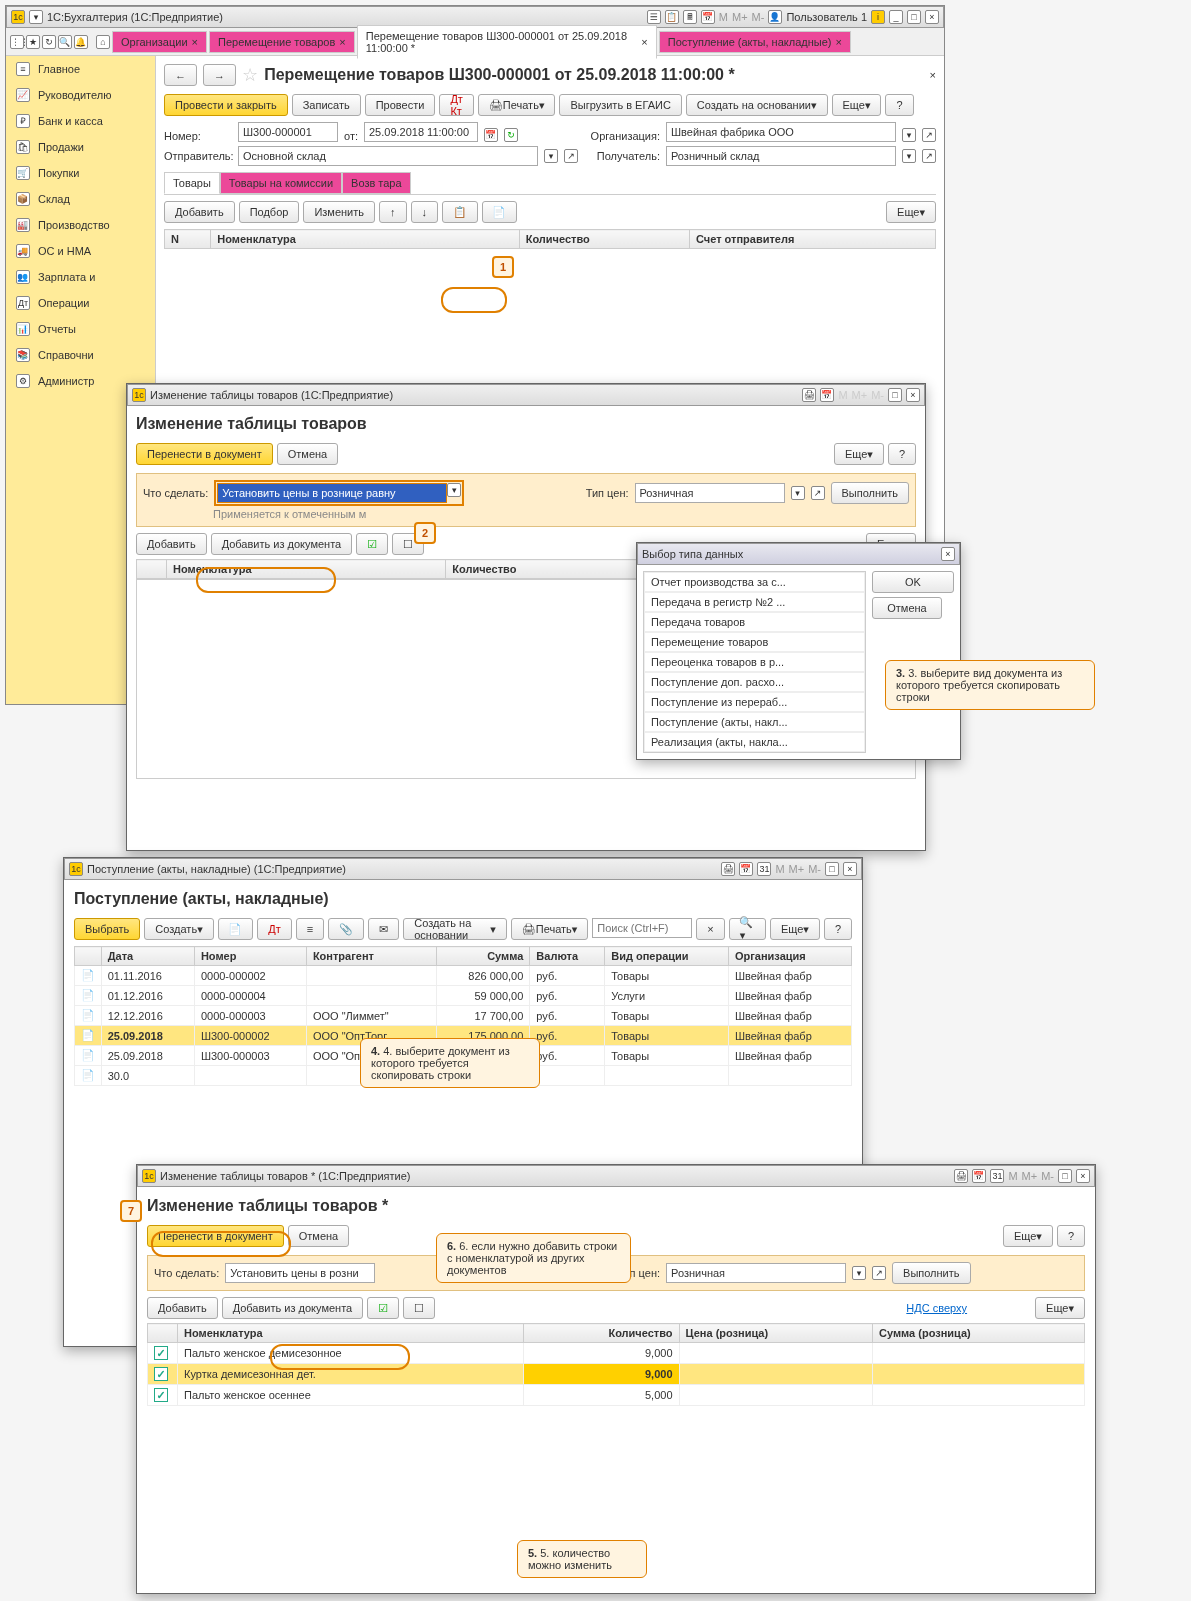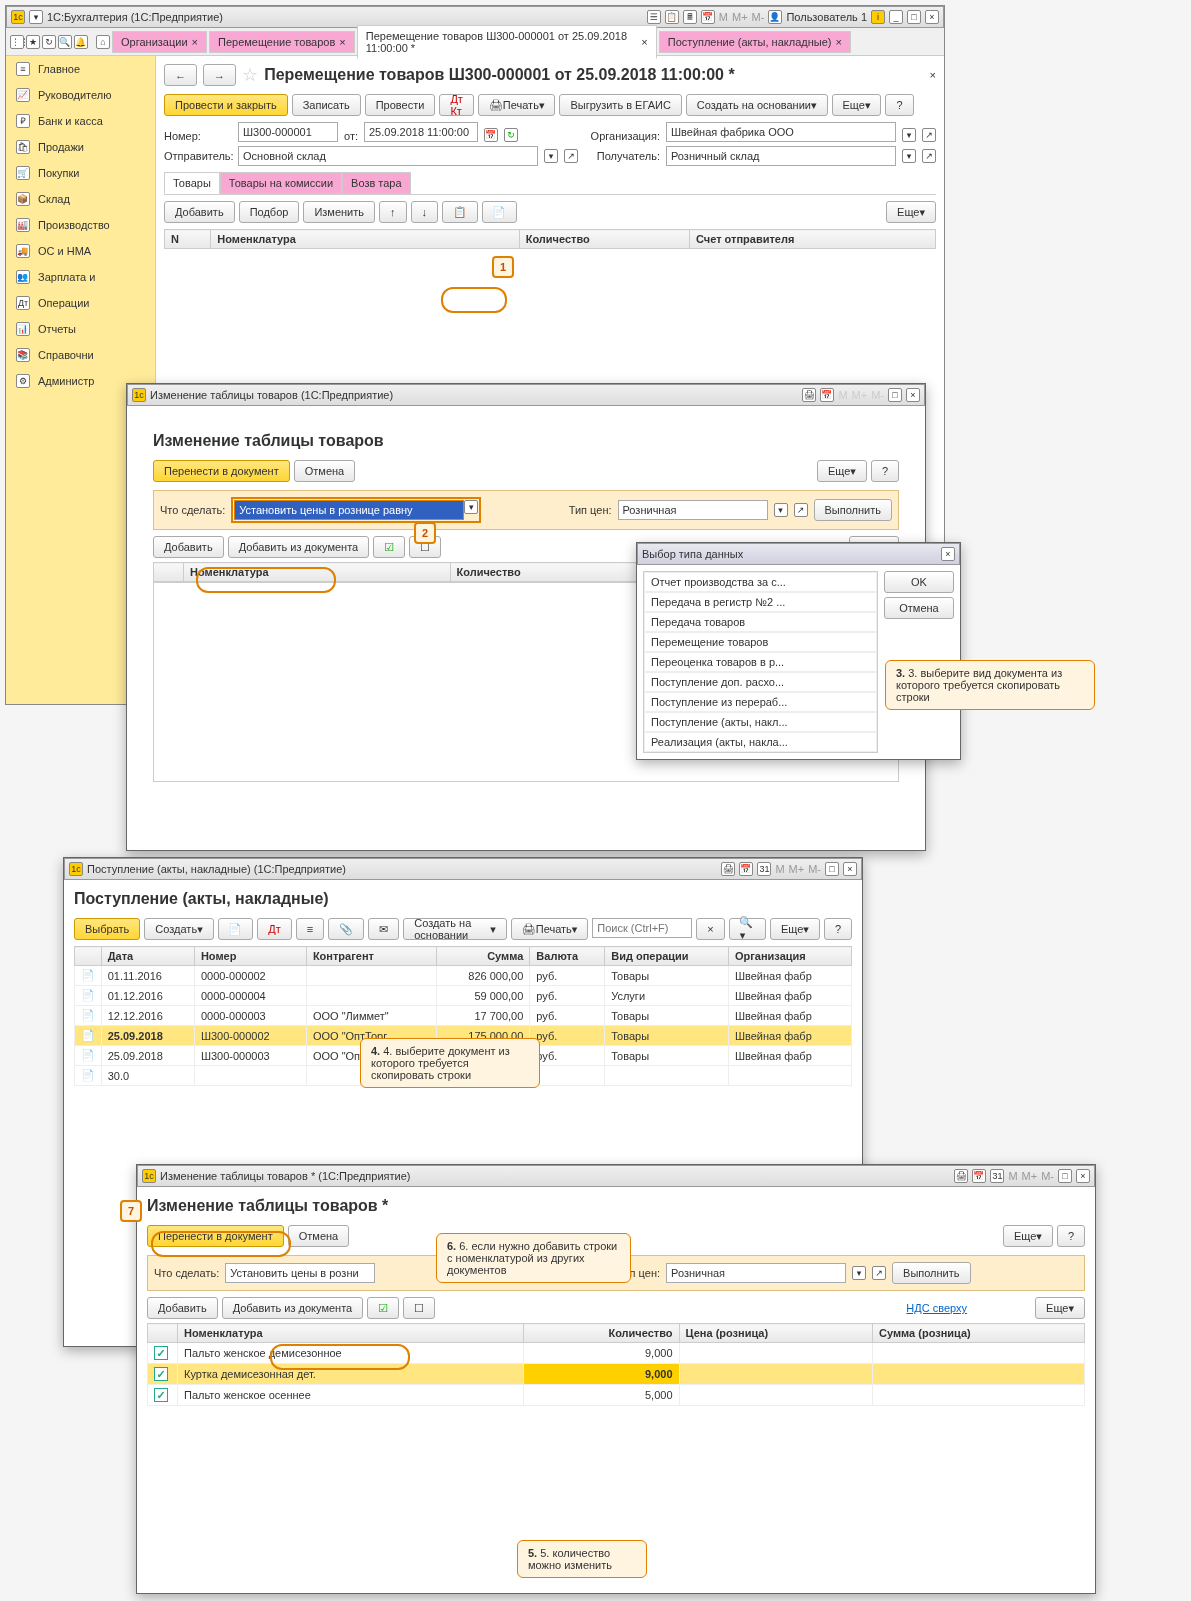--- a/index.html
+++ b/index.html
@@ -2,21 +2,21 @@
 <html><head>
 <meta charset="utf-8">
 <style>
 *{box-sizing:border-box;margin:0;padding:0;font-family:Arial,sans-serif;font-size:11px;color:#333}
 body{background:#f5f5f5;width:1191px;height:1601px;position:relative;overflow:hidden}
 .btn{display:inline-flex;align-items:center;justify-content:center;border:1px solid #aaa;background:linear-gradient(#fff,#e8e8e8);padding:3px 10px;border-radius:3px;cursor:pointer;height:22px}
 .btn-y{background:linear-gradient(#ffe680,#ffd633);border-color:#cc9900;font-weight:normal}
 .inp{border:1px solid #aaa;background:#fff;padding:2px 4px;height:20px}
 .titlebar{height:22px;background:linear-gradient(#f0f0f0,#ddd);border:1px solid #999;display:flex;align-items:center;padding:0 4px;gap:4px}
 .ico{display:inline-block;width:14px;height:14px;border:1px solid #888;border-radius:2px;background:#fff;font-size:9px;text-align:center;line-height:12px}
-.tab{display:inline-flex;align-items:center;padding:4px 8px;border:1px solid #ccc;background:#f9a8d4;gap:4px}
+.tab{display:inline-flex;align-items:center;padding:4px 8px;border:1px solid #ccc;background:#ec4899;gap:4px}
 .tab.act{background:#fff;border-bottom-color:#fff}
 .callout{position:absolute;background:#fff4e0;border:1px solid #e08000;border-radius:6px;padding:6px 10px;font-size:11px;color:#c05000;z-index:100}
 .numb{position:absolute;width:22px;height:22px;border:2px solid #e08000;border-radius:4px;background:#fff4e0;color:#c05000;font-weight:bold;text-align:center;line-height:18px;z-index:101}
 .ring{position:absolute;border:2px solid #e08000;border-radius:12px;z-index:99;pointer-events:none}
 .th{background:linear-gradient(#f8f8f8,#e8e8e8);border:1px solid #ccc;padding:3px 6px;text-align:left}
 .td{border:1px solid #eee;padding:3px 6px;background:#fff}
 .row-sel{background:#ffe680!important}
 .side-item{display:flex;align-items:center;gap:8px;padding:6px 10px;cursor:pointer}
 .chk{display:inline-block;width:14px;height:14px;border:1px solid #2a8;background:#fff;text-align:center;line-height:12px;color:#2a8;font-weight:bold}
 </style>
@@ -207,21 +207,21 @@
       <span>Изменение таблицы товаров  (1С:Предприятие)</span>
       <span style="flex:1"></span>
     <span class="ico">🖨</span>
       <span class="ico">📅</span>
     <span style="color:#ccc">M</span>
       <span style="color:#ccc">M+</span>
       <span style="color:#ccc">M-</span>
     <span class="ico">□</span>
       <span class="ico">×</span>
   </div>
-  <div style="padding:26px">
+  <div style="padding:9px">
     <div style="font-size:16px;font-weight:bold;margin-bottom:10px">Изменение таблицы товаров</div>
     <div style="display:flex;gap:4px;margin-bottom:8px">
       <span class="btn btn-y">Перенести в документ</span>
       <span class="btn">Отмена</span>
       <span style="flex:1"></span>
       <span class="btn"><span>Еще</span> ▾</span>
       <span class="btn">?</span>
     </div>
     <div style="background:#ffeecc;padding:6px;border:1px solid #e0c080;margin-bottom:6px">
       <div style="display:flex;gap:6px;align-items:center">
@@ -230,20 +230,21 @@
             <input class="inp" style="width: 230px; background: rgb(48, 96, 192); color: rgb(255, 255, 255); border-color: rgb(224, 128, 0);" value="Установить цены в рознице равну">
             <span class="ico">▾</span>
           </span>
         <span style="flex:1"></span>
         <span>Тип цен:</span>
         <input class="inp" style="width: 150px;" value="Розничная">
         <span class="ico">▾</span>
           <span class="ico">↗</span>
         <span class="btn">Выполнить</span>
       </div>
+      <div style="color:#888;margin-left:70px;margin-top:2px">Применяется к отмеченным          м</div>
     </div>
     <div style="display:flex;gap:4px;margin-bottom:4px">
       <span class="btn">Добавить</span>
       <span class="btn">Добавить из документа</span>
       <span class="btn" style="color:#0a0">☑</span>
       <span class="btn">☐</span>
       <span style="flex:1"></span>
       <span class="btn"><span>Еще</span> ▾</span>
     </div>
     <table style="width:100%;border-collapse:collapse">
@@ -275,21 +276,21 @@
       <div class="td">Передача в регистр №2 ...</div>
       <div class="td">Передача товаров</div>
       <div class="td">Перемещение товаров</div>
       <div class="td">Переоценка товаров в р...</div>
       <div class="td">Поступление доп. расхо...</div>
       <div class="td">Поступление из перераб...</div>
       <div class="td">Поступление (акты, накл...</div>
       <div class="td">Реализация (акты, накла...</div>
     </div>
     <div style="display:flex;flex-direction:column;gap:4px">
-      <span class="btn" style="width:70px">OK</span>
+      <span class="btn" style="width:82px">OK</span>
       <span class="btn" style="width:70px">Отмена</span>
     </div>
   </div>
 </div>
 <div class="callout" style="left:885px;top:660px;width:210px"><b>3.</b> <span>3. выберите вид документа из которого требуется скопировать строки</span></div>
 
 <div style="position:absolute;left:63px;top:857px;width:800px;height:490px;border:1px solid #666;background:#fff;box-shadow:0 4px 12px rgba(0,0,0,.3)">
   <div class="titlebar">
       <span class="ico" style="background:#ffcc00">1c</span>
       <span>Поступление (акты, накладные)  (1С:Предприятие)</span>

